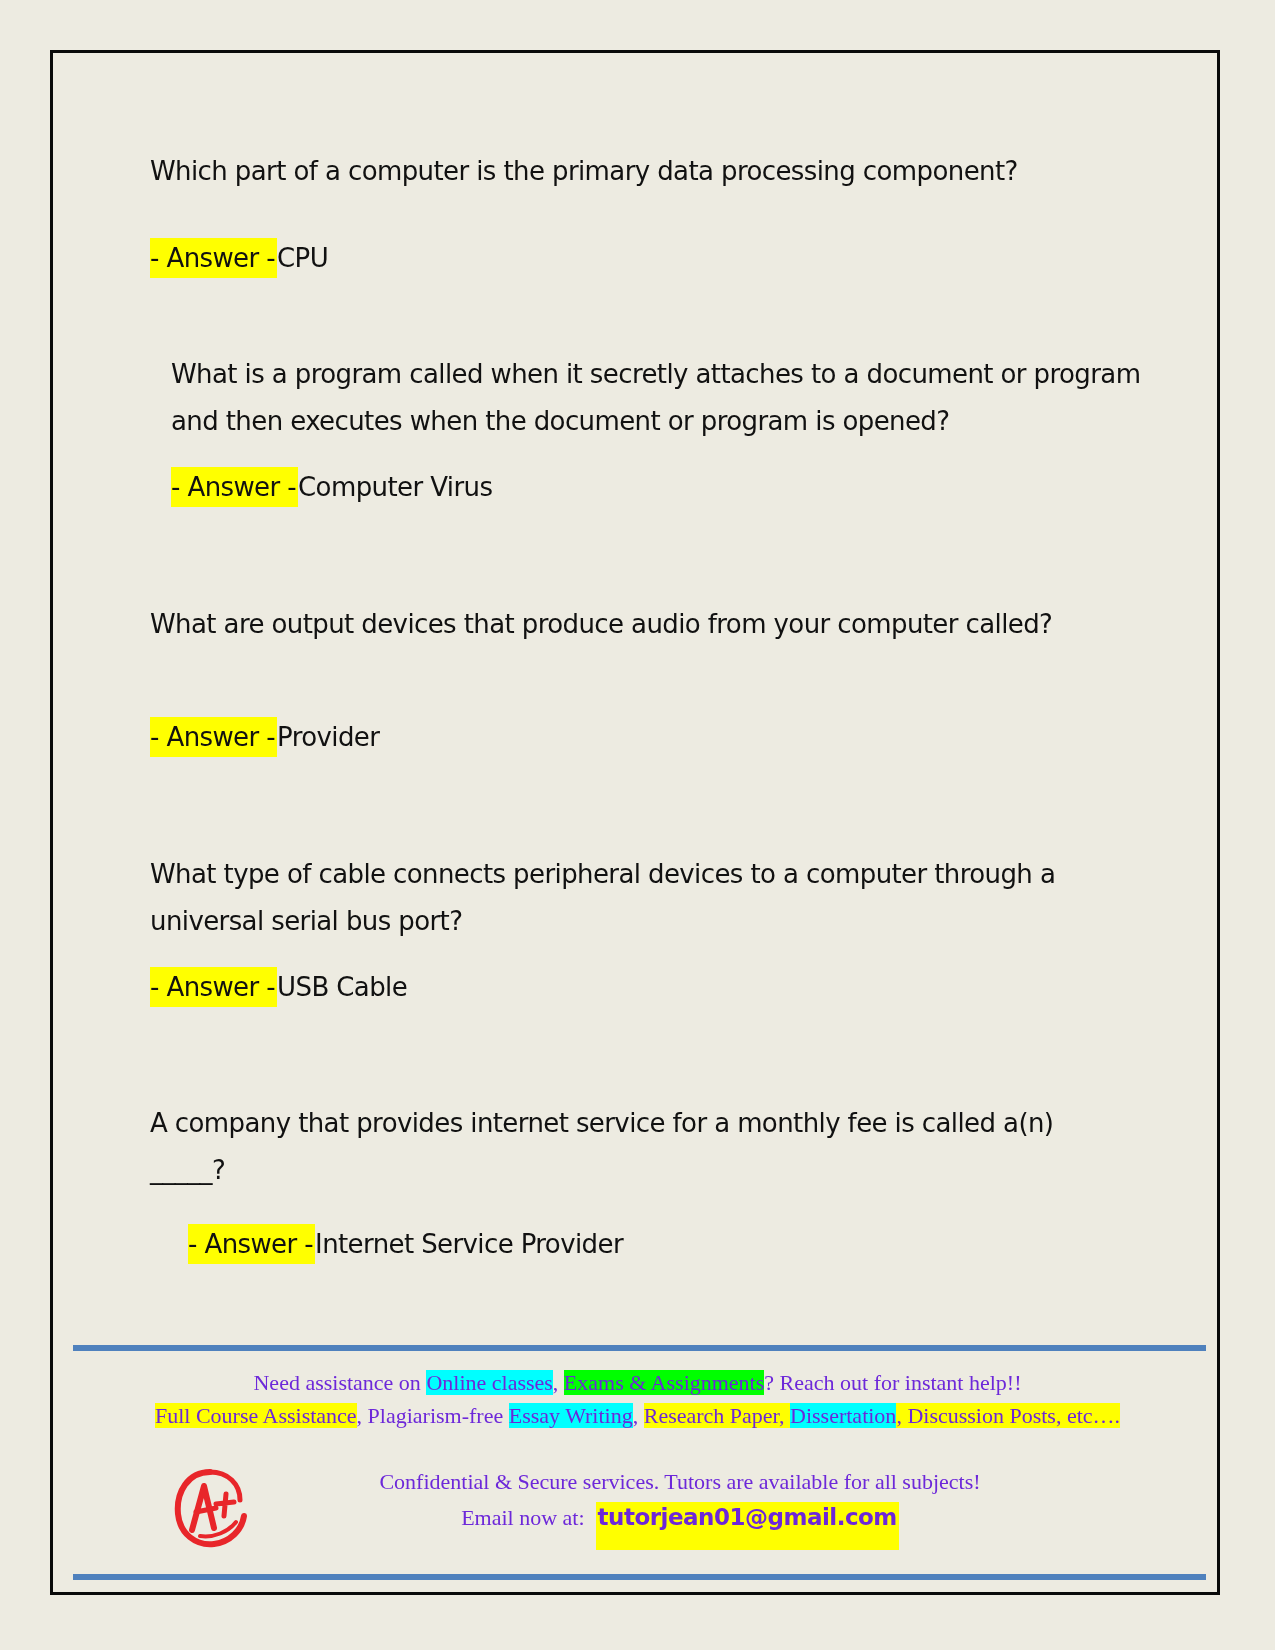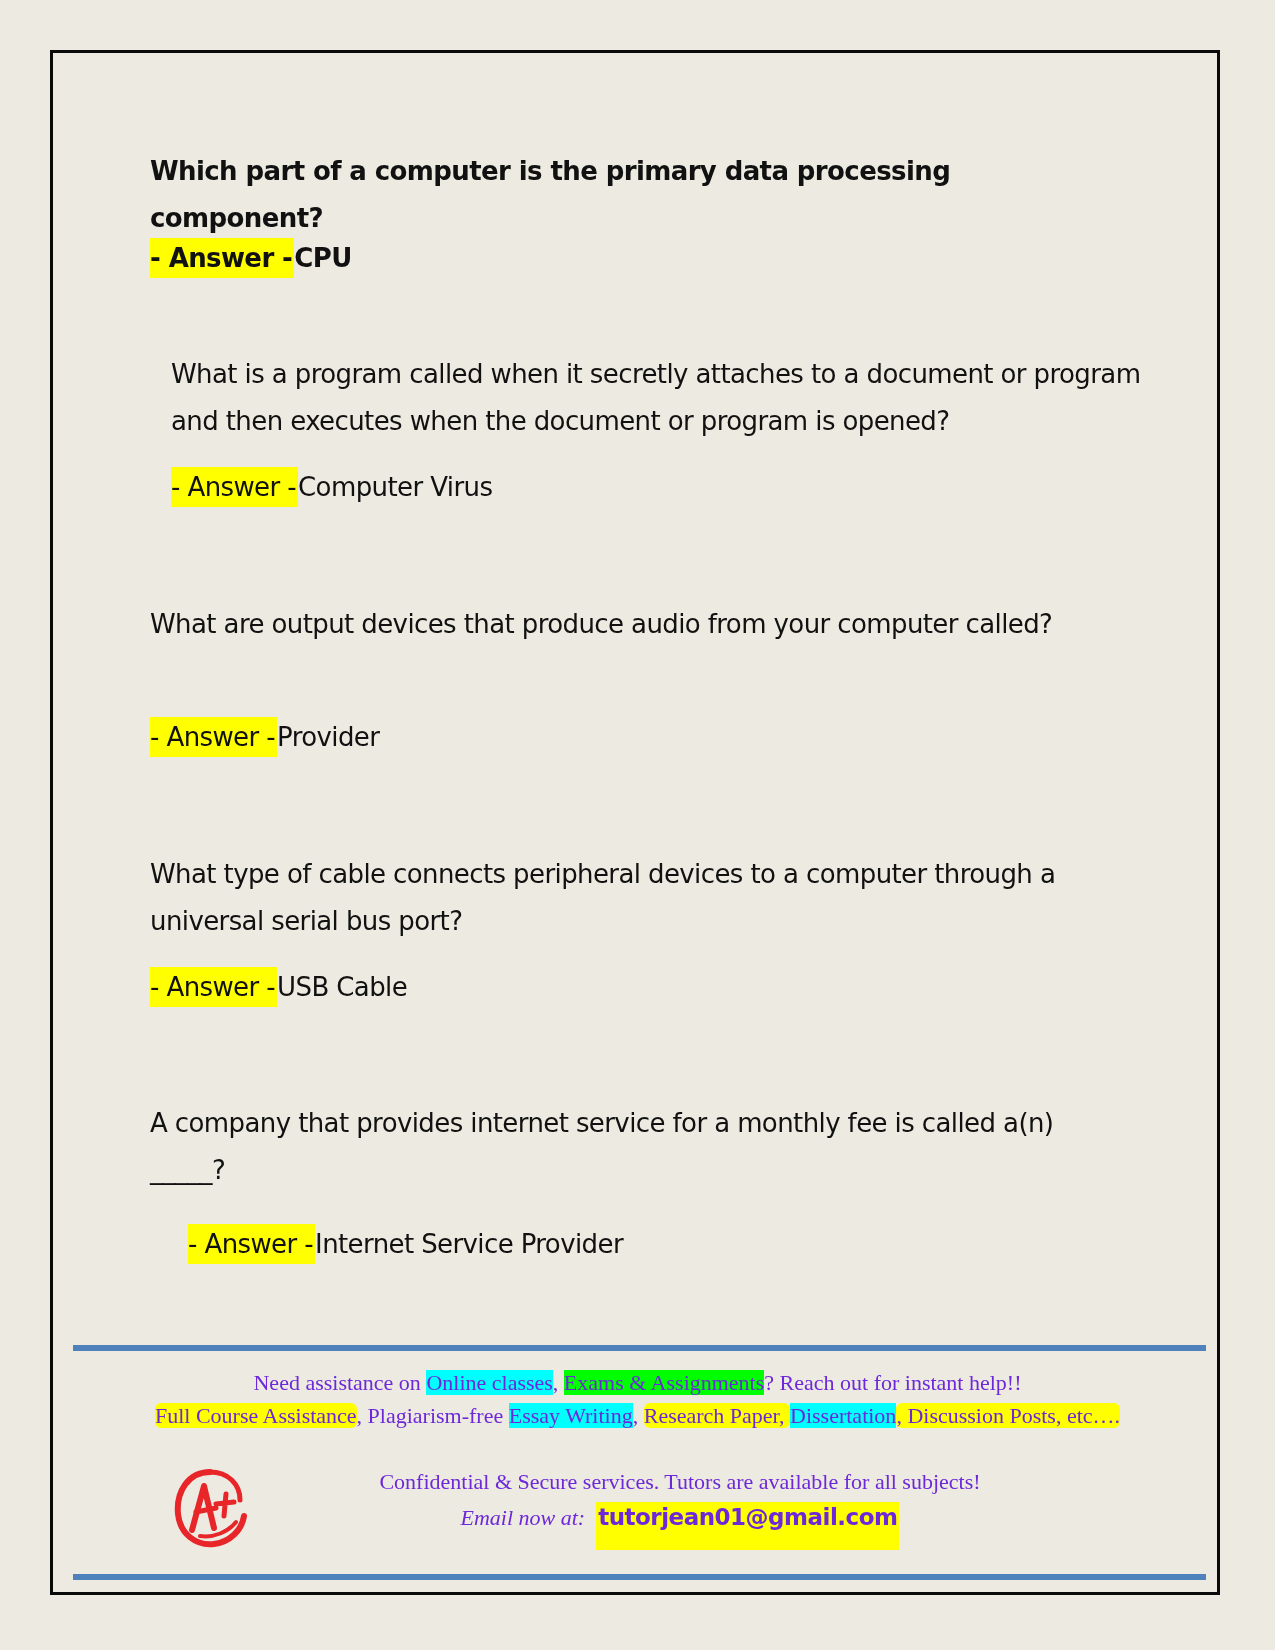--- a/index.html
+++ b/index.html
@@ -54,41 +54,41 @@
     left: 60px; width: 1155px;
     text-align: center;
     font-family: "Liberation Serif", serif;
     font-size: 22px;
     line-height: 30px;
     color: #6d28d9;
     white-space: nowrap;
   }
   .hl-cyan { background: #00ffff; }
   .hl-green { background: #00ff00; }
-  .hl-yellow { background: #ffff00; border-radius: 6px; }
+  .hl-yellow { background: #ffff00; }
   .email {
     font-family: "DejaVu Sans", sans-serif;
     font-weight: bold;
     font-size: 23px;
     background: #ffff00;
     padding: 2px 2px 20px 2px;
     letter-spacing: -0.5px;
   }
   .logo {
     position: absolute;
     left: 170px; top: 1466px;
     width: 80px; height: 84px;
   }
 </style>
 </head>
 <body>
 
 <div class="page-border"></div>
 
-<div class="qa" style="top:148px;font-weight:bold;">
+<div class="qa" style="top:148px;">
   <p class="question">Which part of a computer is the primary data processing component?</p>
   <div class="answer" style="top:70px;margin-top:20px;">
     <span class="answer-label">- Answer -</span><span>CPU</span>
   </div>
 </div>
 
 <div class="qa" style="top:351px;margin-left:21px;">
   <p class="question">What is a program called when it secretly attaches to a document or program and then executes when the document or program is opened?</p>
   <div class="answer" style="top:116px;">
     <span class="answer-label">- Answer -</span><span>Computer Virus</span>
@@ -131,16 +131,16 @@
   <path d="M40 6 C58 6 70 18 70 34" fill="none" stroke="#e8262a" stroke-width="5" stroke-linecap="round"></path>
   <path d="M22 64 L34 20 L44 62" fill="none" stroke="#e8262a" stroke-width="6" stroke-linecap="round" stroke-linejoin="round"></path>
   <path d="M26 46 L46 42" fill="none" stroke="#e8262a" stroke-width="5" stroke-linecap="round"></path>
   <path d="M56 28 L54 50 M46 38 L64 36" fill="none" stroke="#e8262a" stroke-width="5" stroke-linecap="round"></path>
   <path d="M30 70 C44 72 58 66 66 56" fill="none" stroke="#e8262a" stroke-width="4" stroke-linecap="round"></path>
 </svg>
 
 <div class="footer-line" style="top:1467px; left:180px; width:1000px;">Confidential &amp; Secure services. Tutors are available for all subjects!</div>
 
 <div class="footer-line" style="top:1502px; left:180px; width:1000px;">
-  <span style="white-space:pre;font-style:italic;">Email now at:  </span><span class="email">tutorjean01@gmail.com</span>
+  <span style="white-space:pre;">Email now at:  </span><span class="email">tutorjean01@gmail.com</span>
 </div>
 
 <div class="footer-rule" style="top:1574px;"></div>
 
 </body></html>

